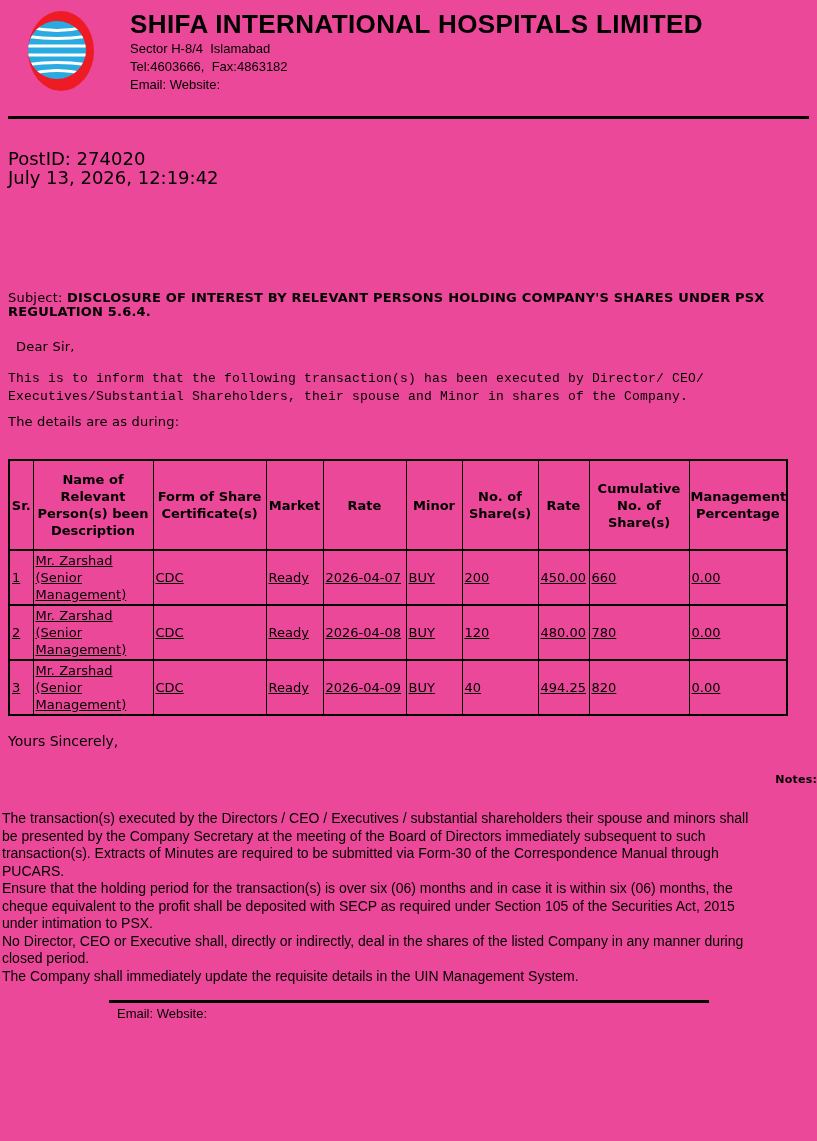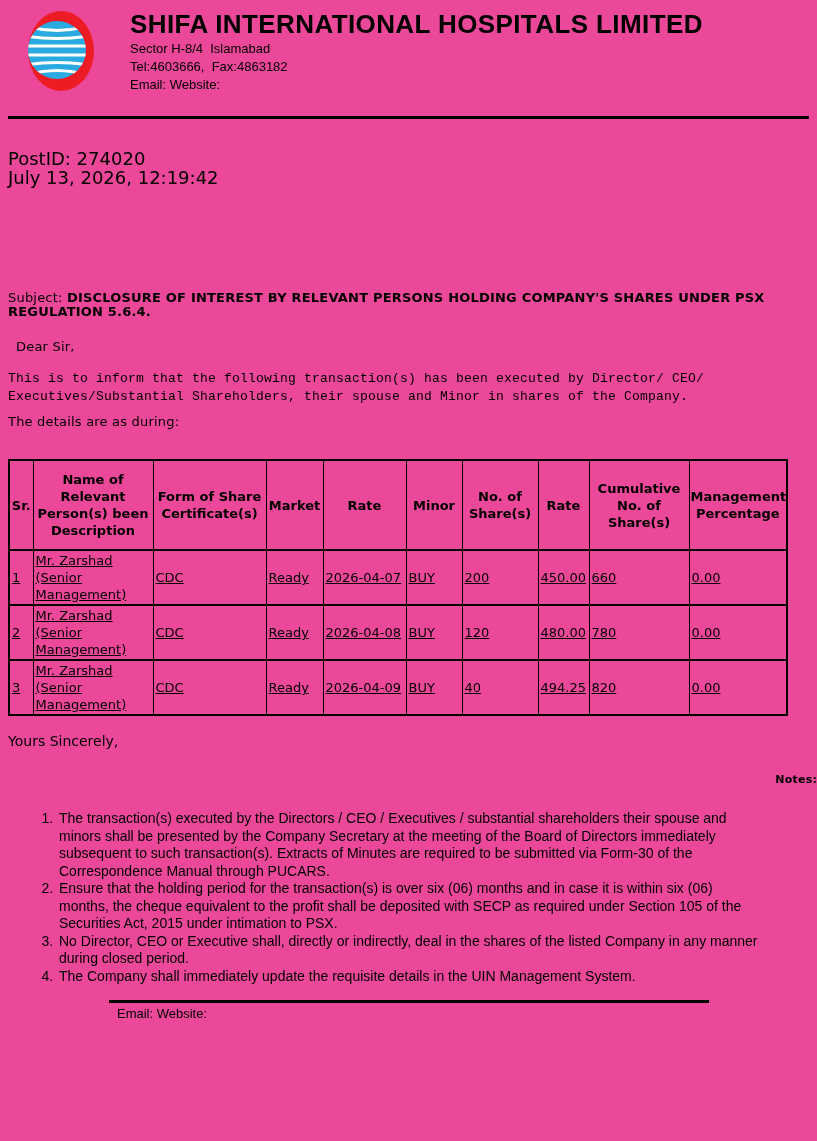--- a/index.html
+++ b/index.html
@@ -51,21 +51,20 @@
     border:1px solid #000; border-bottom:2px solid #000;
     text-align:left; vertical-align:middle;
     line-height:17px; padding:1px 2px; height:52px;text-decoration:underline;
   }
 
   
   .closing { margin:16px 0 0 8px; font-size:14px; line-height:19px; }
   .notes-label { margin:22px 0 0 8px; font-size:11px; font-weight:bold; letter-spacing:0.2px;text-align:right; }
   ol.notes-list {
     margin:24px 0 0 0;
-    padding-left:57px;
     width:762px;
     font-family:"Liberation Sans", sans-serif;
     font-size:14px; line-height:17.5px;
   }
   ol.notes-list li { padding-left:2px; }
 
   
   .footer { margin:15px 0 0 109px; width:600px; border-top:3px solid #000;
             font-family:"Liberation Sans", sans-serif; }
   .footer-line { font-size:13px; margin:3px 0 0 8px; white-space:pre; }

